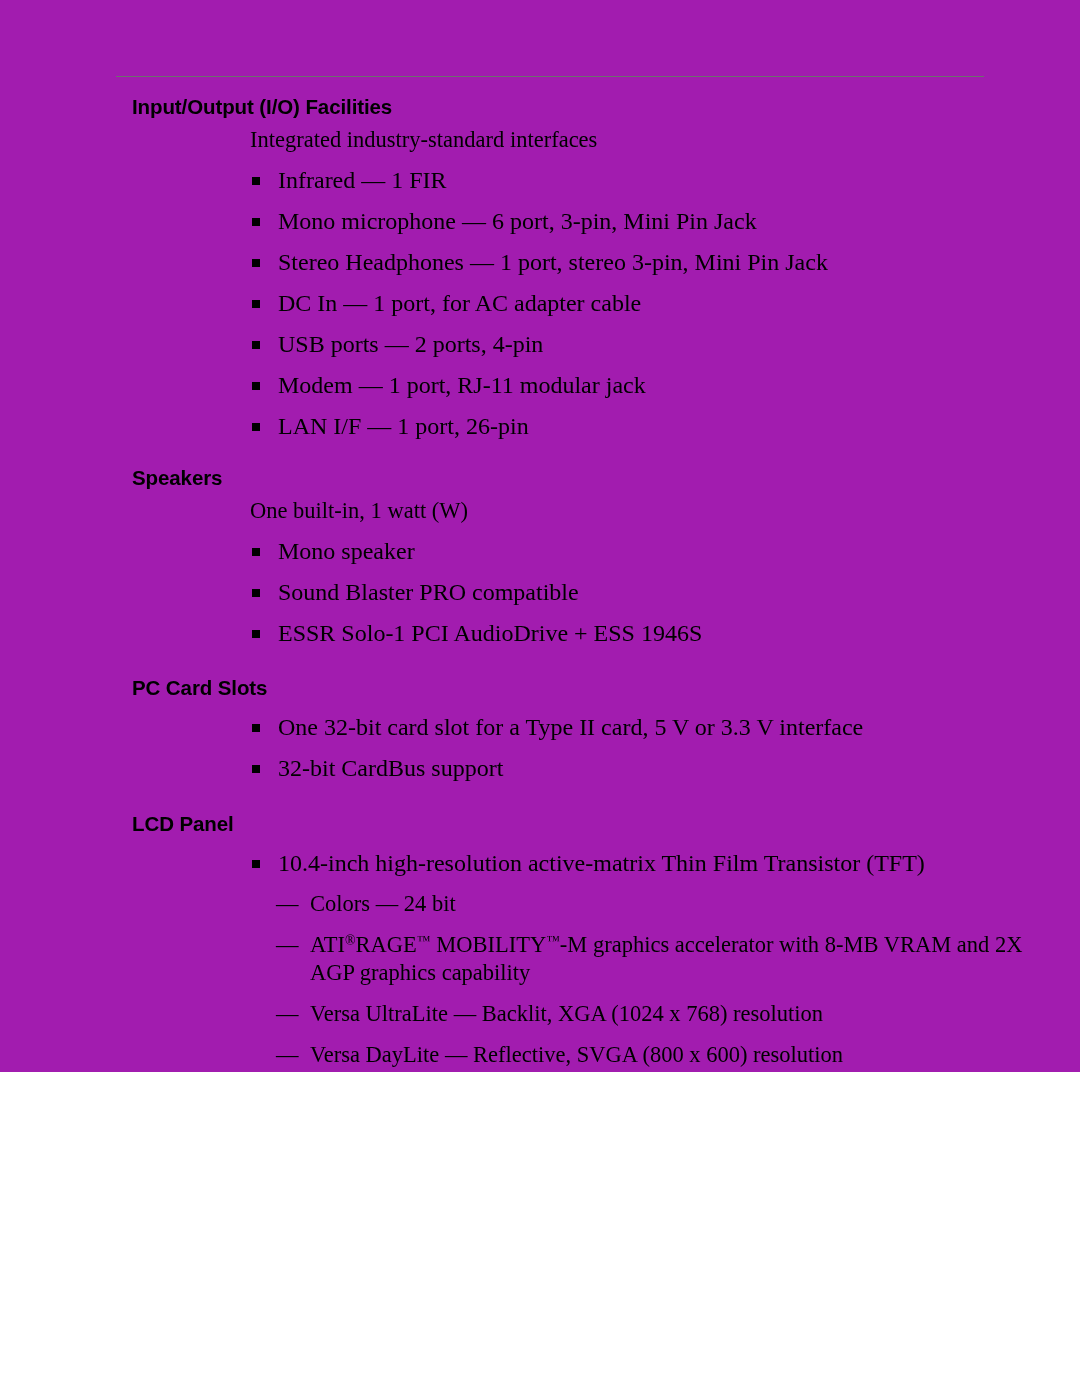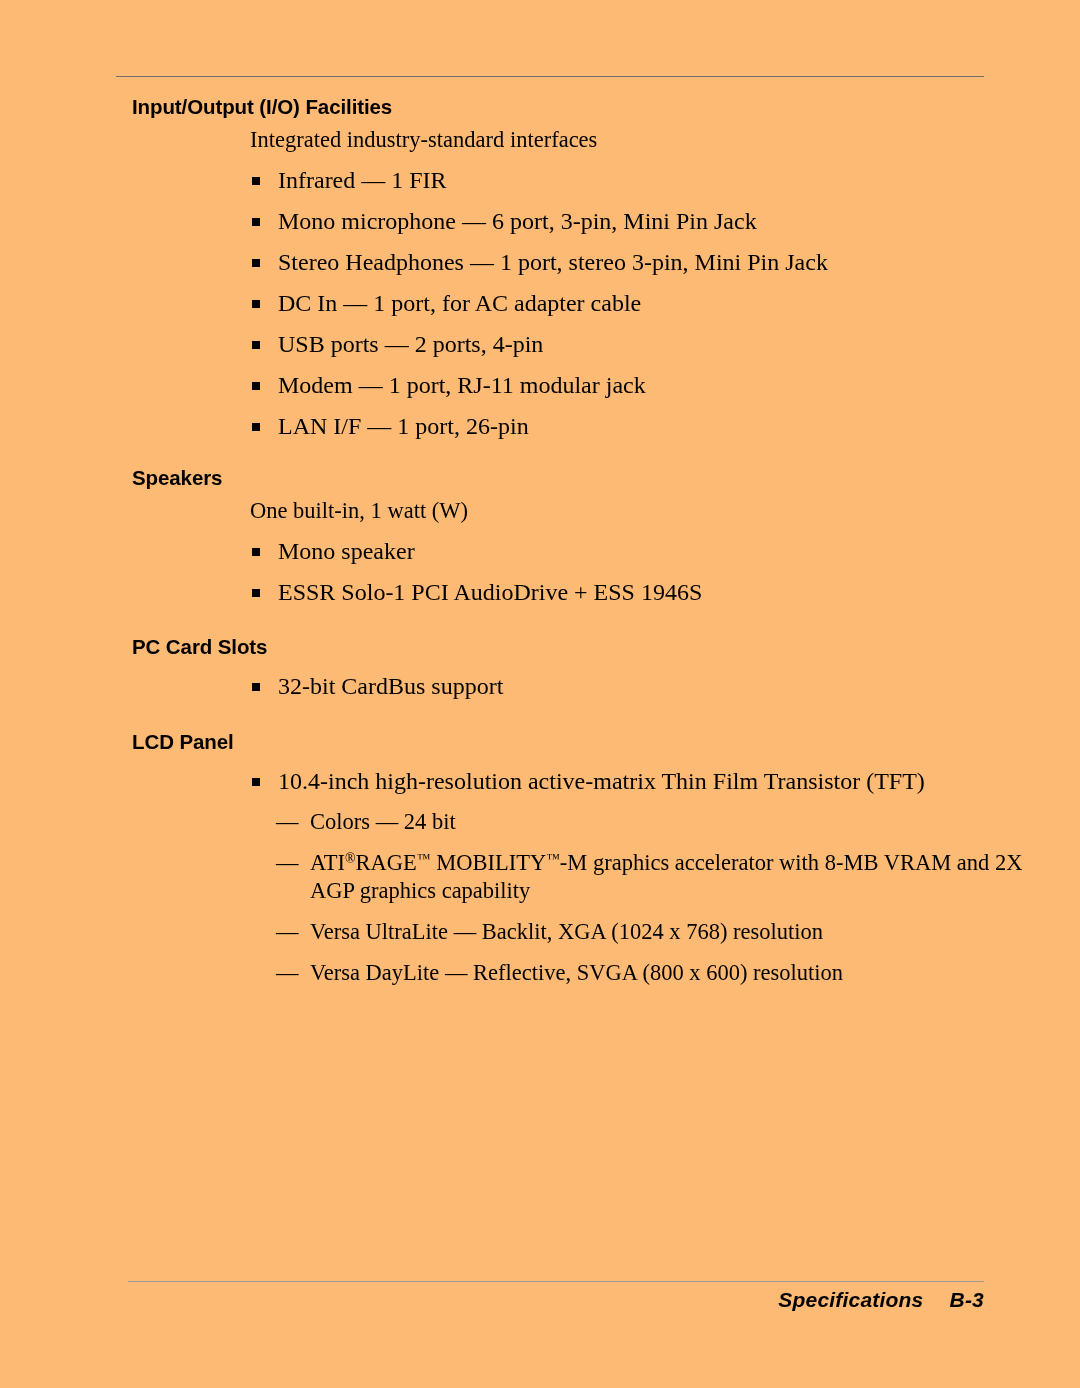--- a/index.html
+++ b/index.html
@@ -4,22 +4,22 @@
 <title>Specifications B-3</title>
 <style>
   html, body {
     margin: 0;
     padding: 0;
     background: #ffffff;
   }
   .page {
     position: relative;
     width: 1080px;
-    height: 1388px;
-    background: #fdba74;
+    height: 1072px;
+    background: #a21caf;
     overflow: hidden;
     font-family: "Liberation Serif", "DejaVu Serif", serif;
     color: #000000;
   }
 
   
   .header-rule {
     position: absolute;
     left: 116px;
     top: 76px;
@@ -178,29 +178,34 @@
 
     <div class="section-heading sec-spk">Speakers</div>
     <div class="intro">One built-in, 1 watt (W)</div>
     <ul class="blist">
       <li class="sq">
         <span class="sqmark"></span>
         <span>Mono speaker</span>
       </li>
       <li class="sq">
         <span class="sqmark"></span>
+        <span>Sound Blaster PRO compatible</span>
       </li>
       <li class="sq">
         <span class="sqmark"></span>
         <span>ESSR Solo-1 PCI AudioDrive + ESS 1946S</span>
       </li>
     </ul>
 
     <div class="section-heading sec-pccard">PC Card Slots</div>
     <ul class="blist">
+      <li class="sq">
+        <span class="sqmark"></span>
+        <span>One 32-bit card slot for a Type II card, 5 V or 3.3 V interface</span>
+      </li>
       <li class="sq">
         <span class="sqmark"></span>
         <span>32-bit CardBus support</span>
       </li>
     </ul>
 
     <div class="section-heading sec-lcd">LCD Panel</div>
     <ul class="blist">
       <li class="sq">
         <span class="sqmark"></span>

